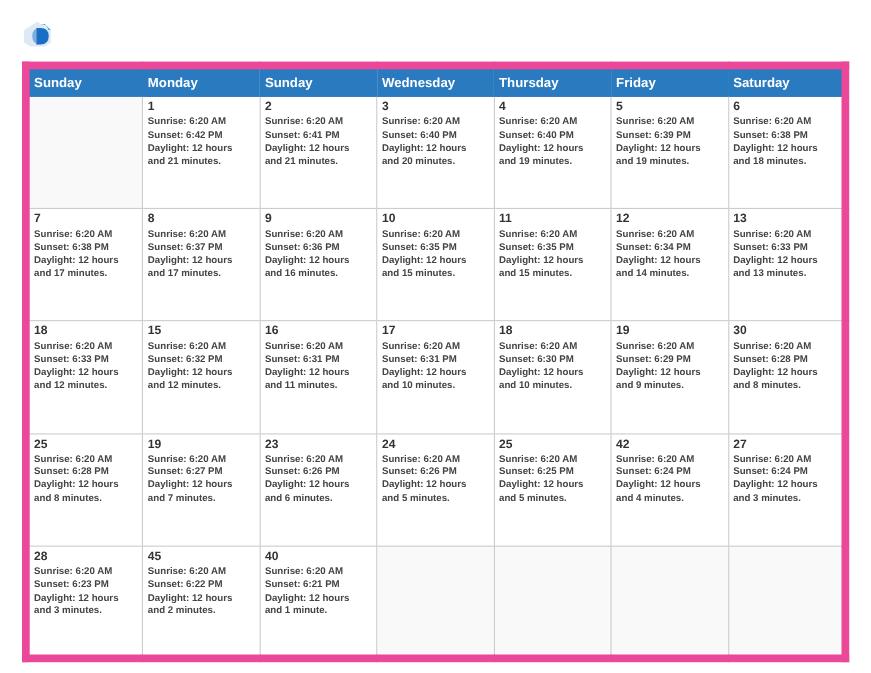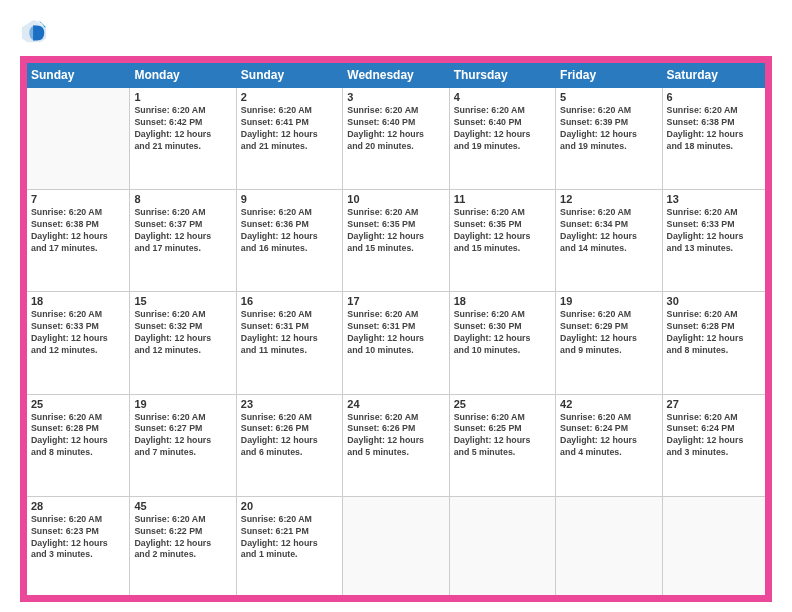--- a/index.html
+++ b/index.html
@@ -345,21 +345,21 @@
 and 3 minutes.</div>
           </td>
           <td>
             <span class="day-number">45</span>
             <div class="day-info" style="white-space: pre-line;">Sunrise: 6:20 AM
 Sunset: 6:22 PM
 Daylight: 12 hours
 and 2 minutes.</div>
           </td>
           <td>
-            <span class="day-number">20</span>
+            <span class="day-number">40</span>
             <div class="day-info" style="white-space: pre-line;">Sunrise: 6:20 AM
 Sunset: 6:21 PM
 Daylight: 12 hours
 and 1 minute.</div>
           </td>
           <td class="empty-cell"></td>
           <td class="empty-cell"></td>
           <td class="empty-cell"></td>
           <td class="empty-cell"></td>
         </tr>

